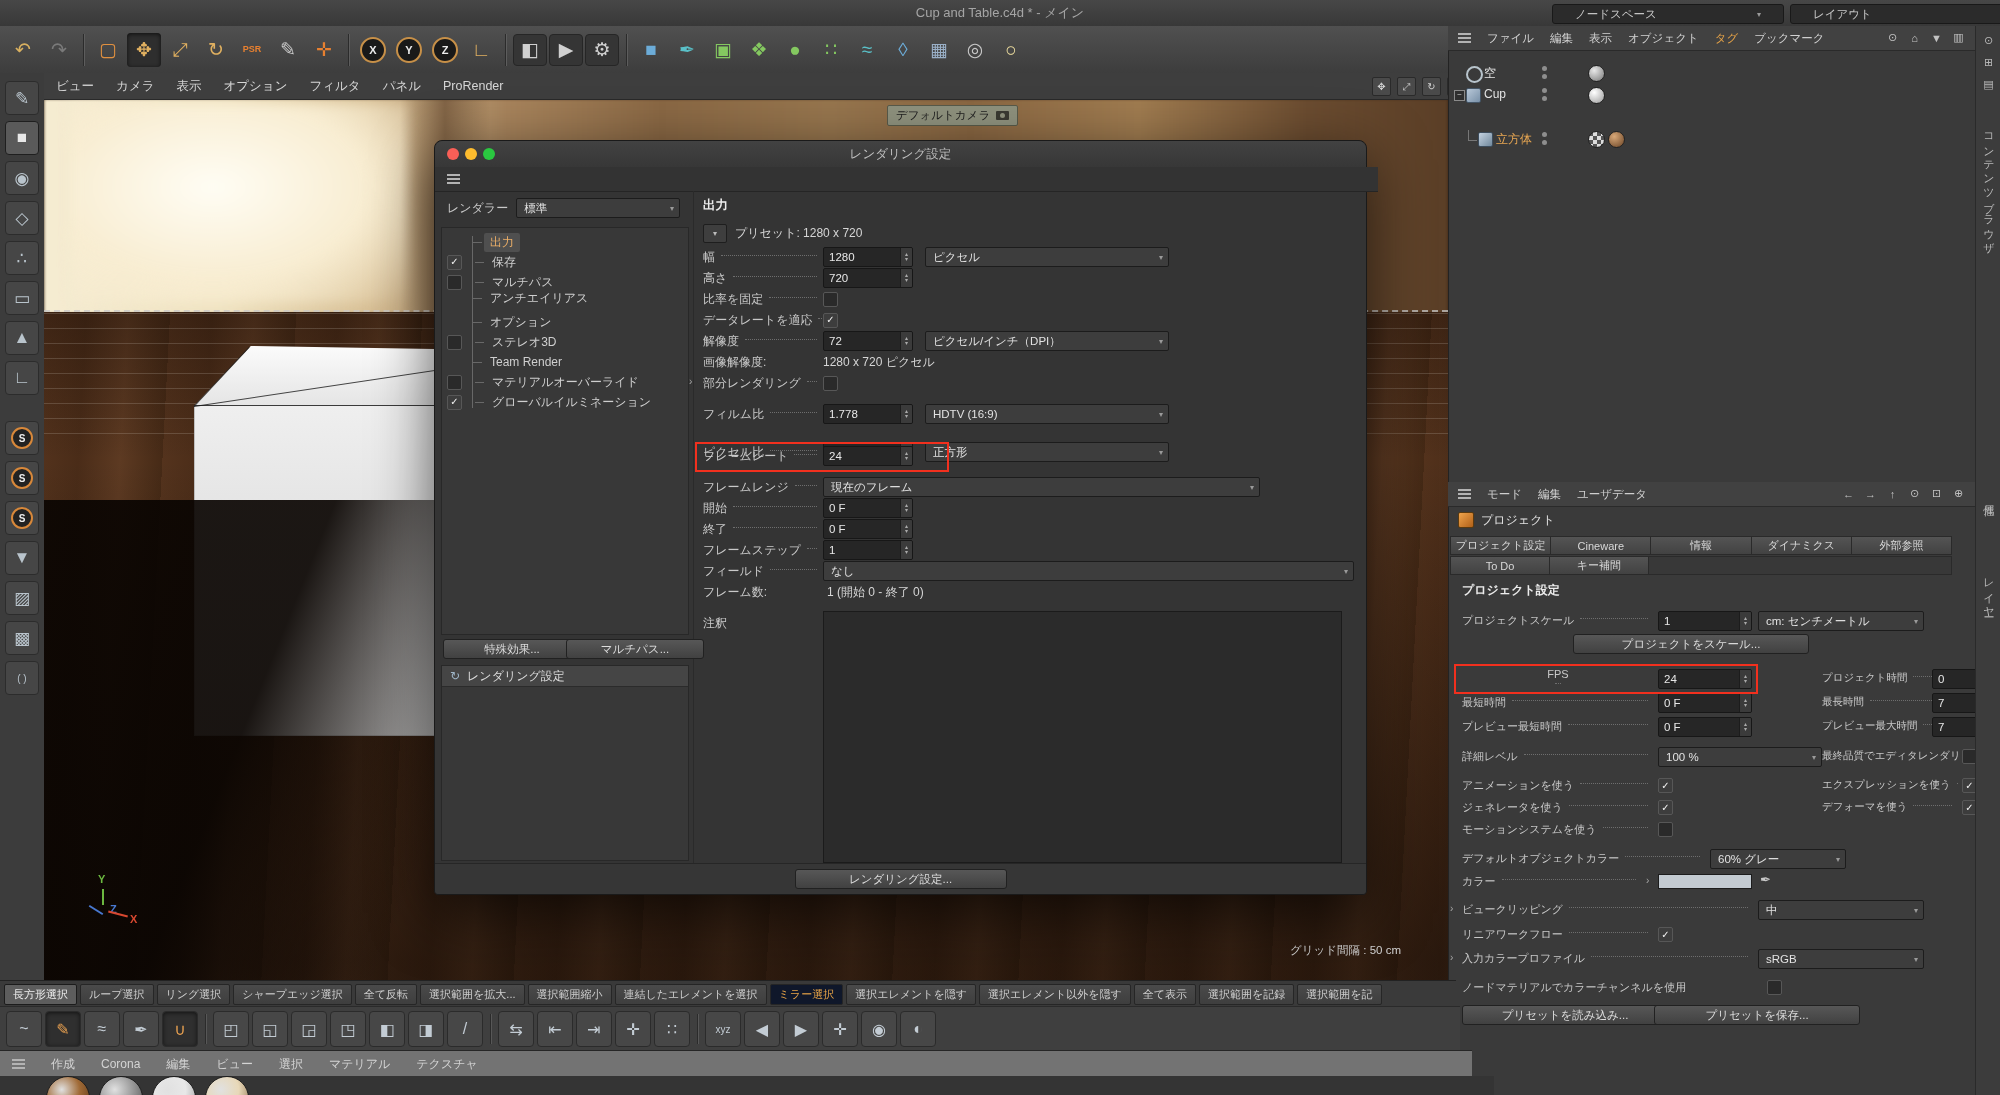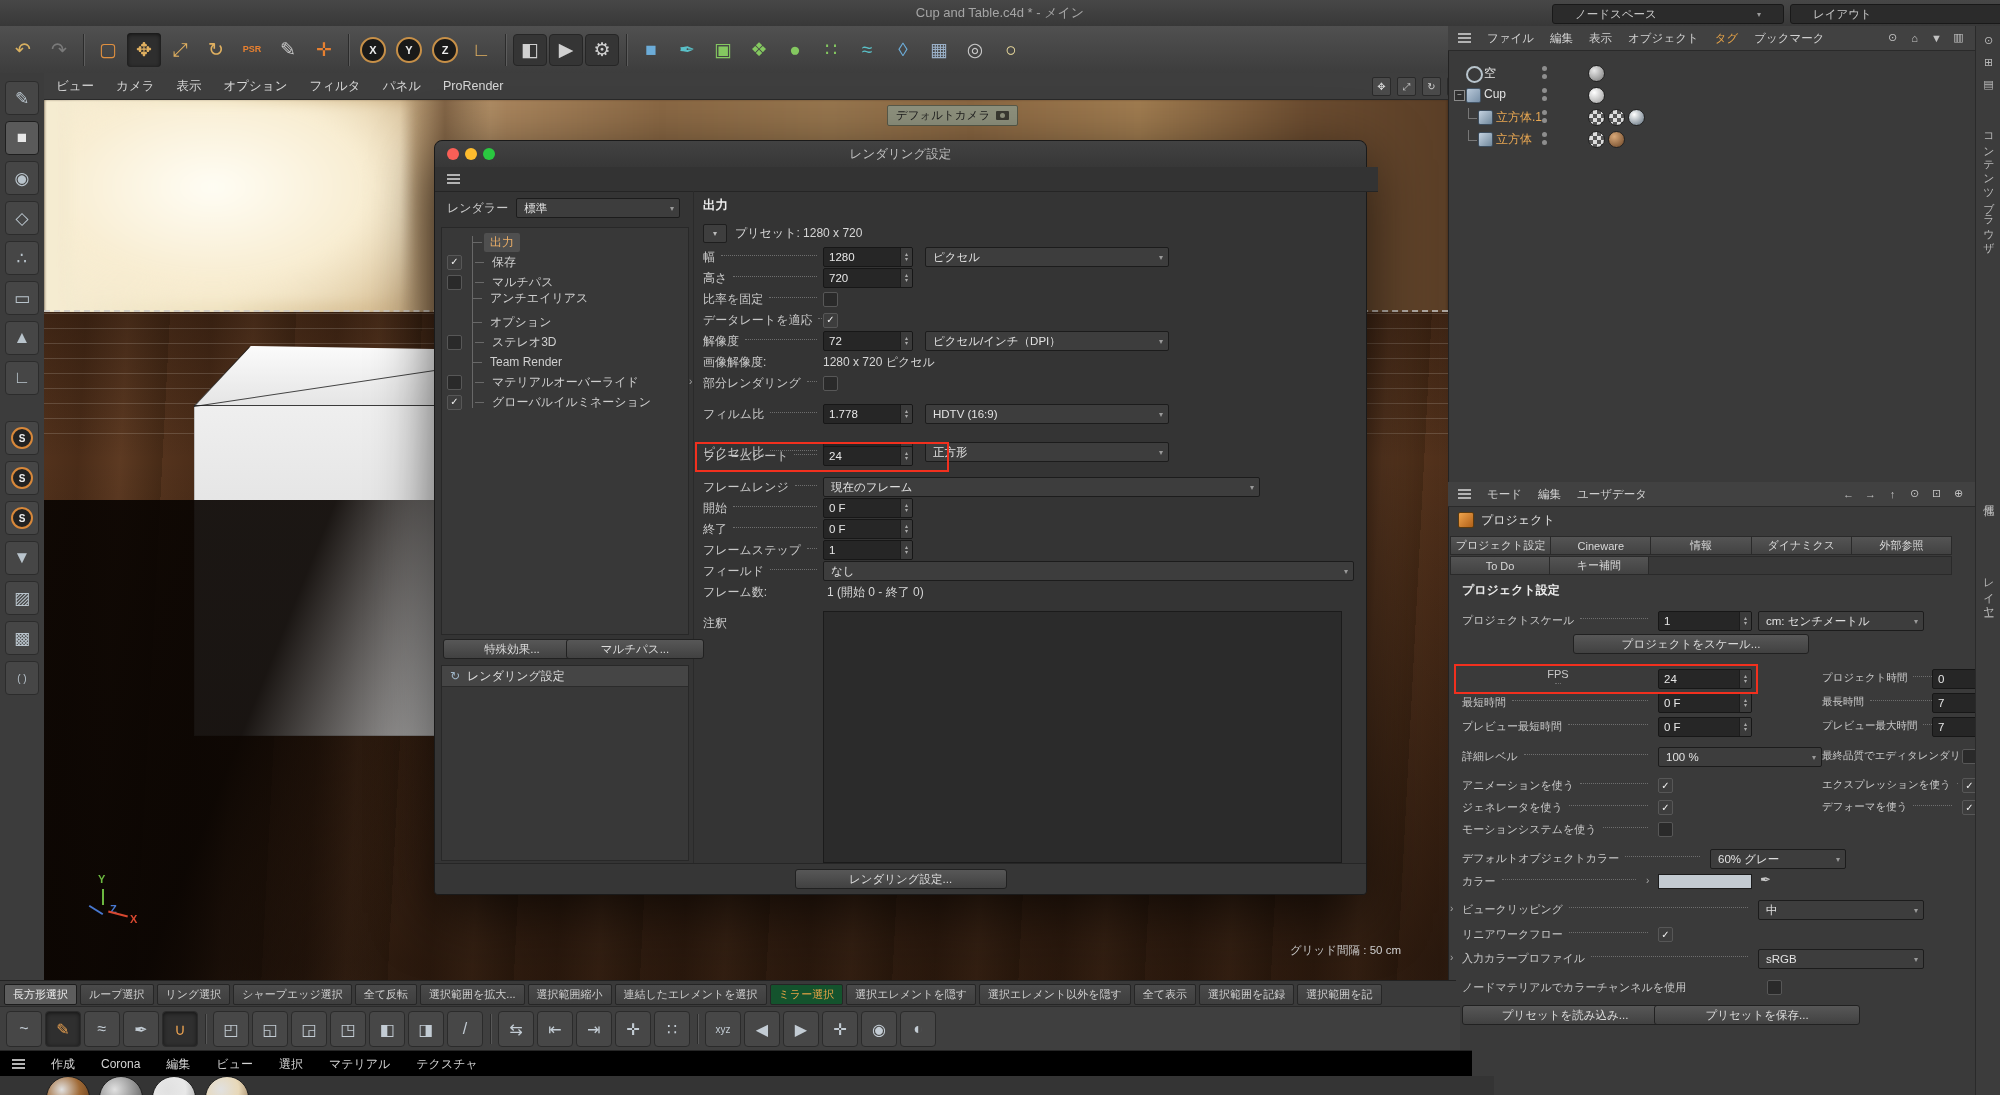--- a/index.html
+++ b/index.html
@@ -163,29 +163,29 @@
   .rwrap .albl{font-size:10.5px}
   .aexp{position:absolute;left:-12px;top:4px;color:#a8a8a8;font-size:10px}
   .swatch{position:absolute;left:196px;top:3px;width:92px;height:13px;border:1px solid #1c1c1c}
   .dropper{position:absolute;left:298px;top:1px;color:#c9c9c9;font-size:13px}
   
   .selbar{left:0;top:980px;width:1448px;height:26px;background:#3a3a3a;border-top:1px solid #222;
           display:flex;align-items:center;gap:3px;padding:0 4px;overflow:hidden}
   .selbtn{height:19px;display:flex;align-items:center;background:linear-gradient(#4a4a4a,#3e3e3e);
           border:1px solid #262626;border-radius:2px;color:#cfcfcf;font-size:11px;padding:0 8px;white-space:nowrap}
   .selbtn.active{background:#5d5d5d;color:#f0f0f0;border-color:#1c1c1c}
-  .selbtn.accent{color:#e8a447;background:#14532d}
+  .selbtn.accent{color:#e8a447;background:#0f172a}
   .toolrow{left:0;top:1006px;width:1448px;height:44px;background:#3f3f3f;border-top:1px solid #2a2a2a;
           display:flex;align-items:center;gap:3px;padding:0 6px}
   .tr-icon{width:34px;height:34px;border-radius:4px;background:#474747;border:1px solid #2b2b2b;color:#c3ccd4;
           font-size:16px;display:flex;align-items:center;justify-content:center}
   .tr-icon.active{background:#2f2f2f;color:#e8a050;box-shadow:inset 0 1px 4px rgba(0,0,0,.6)}
   .tr-small{font-size:10px}
   .tr-sep{width:1px;height:30px;background:#2b2b2b;box-shadow:1px 0 0 #575757;margin:0 4px}
-  .botmenu{left:0;top:1050px;width:1448px;height:26px;background:#000000;border-top:1px solid #262626;
+  .botmenu{left:0;top:1050px;width:1448px;height:26px;background:#737373;border-top:1px solid #262626;
           display:flex;align-items:center;gap:26px;padding:0 12px}
   .botmenu-item{font-size:12px;color:#d4d4d4}
   .mats{left:0;top:1076px;width:1448px;height:19px;background:#343434;overflow:hidden;display:flex;gap:9px;padding-left:46px}
   .matball{width:42px;height:42px;border-radius:50%;border:1px solid #1e1e1e;flex:0 0 42px}
   
   .strip{left:1975px;top:26px;width:25px;height:1069px;background:#3c3c3c;border-left:1px solid #2a2a2a}
   .strip-ico{position:absolute;left:4px;width:17px;height:17px;color:#b8b8b8;font-size:11px;
           display:flex;align-items:center;justify-content:center}
   .vlabel{position:absolute;left:5px;writing-mode:vertical-rl;color:#b8b8b8;font-size:11px;letter-spacing:1px;white-space:nowrap}
 </style>
@@ -422,34 +422,20 @@
       <div class="orow" style="top: 58px;">
         <div class="oexp">−</div>
         <div class="oicon" style="left: 14px; background: linear-gradient(135deg, rgb(184, 200, 216), rgb(120, 144, 168)); border: 1px solid rgb(68, 85, 102);"></div>
         <div class="oname" style="left: 32px;">Cup</div>
         <div class="odots">
           <div class="odot"></div>
           <div class="odot"></div>
         </div>
         <div class="otags">
           <div class="tagball tag-white"></div>
-        </div>
-      </div>
-      <div class="orow" style="top: 80px;">
-        <div class="ocon" style="left: 16px;"></div>
-        <div class="oicon" style="left: 26px; background: linear-gradient(135deg, rgb(196, 210, 224), rgb(112, 136, 156)); border: 1px solid rgb(60, 76, 92);"></div>
-        <div class="oname accent" style="left: 44px;">立方体.1</div>
-        <div class="odots">
-          <div class="odot"></div>
-          <div class="odot"></div>
-        </div>
-        <div class="otags">
-          <div class="tagball tag-checker"></div>
-          <div class="tagball tag-checker"></div>
-          <div class="tagball tag-shiny"></div>
         </div>
       </div>
       <div class="orow" style="top: 102px;">
         <div class="ocon" style="left: 16px;"></div>
         <div class="oicon" style="left: 26px; background: linear-gradient(135deg, rgb(196, 210, 224), rgb(112, 136, 156)); border: 1px solid rgb(60, 76, 92);"></div>
         <div class="oname accent" style="left: 44px;">立方体</div>
         <div class="odots">
           <div class="odot"></div>
           <div class="odot"></div>
         </div>

